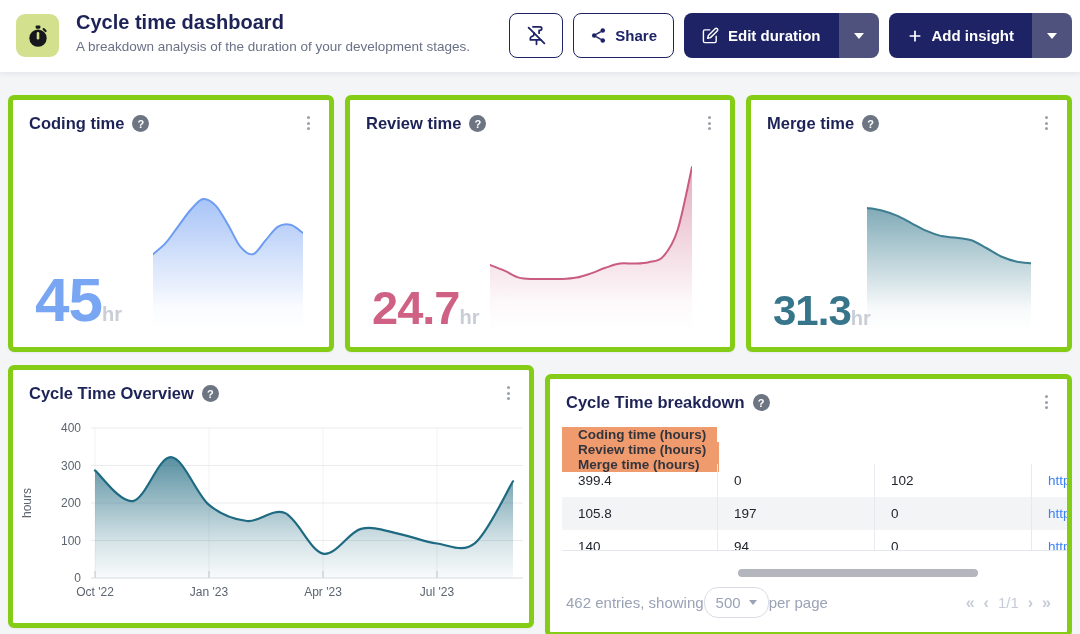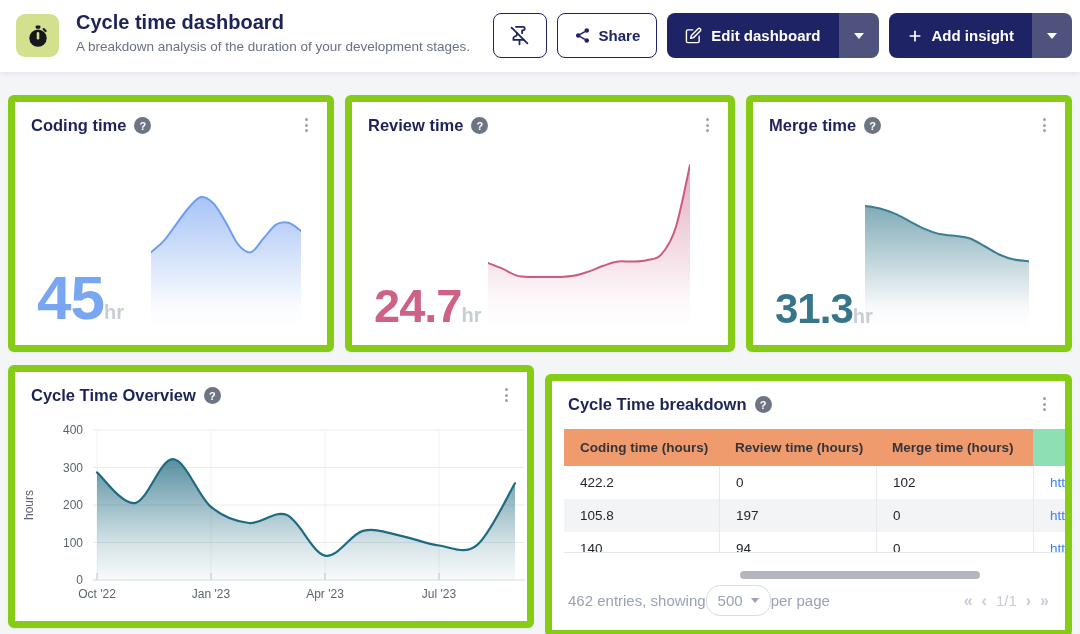--- a/index.html
+++ b/index.html
@@ -22,21 +22,21 @@
   .split { display:flex; align-items:stretch; }
   .btn-dark { background:#1d2364; color:#fff; border:none; border-radius:8px 0 0 8px;
               display:flex; align-items:center; gap:9px; font-size:15px; font-weight:700;
               padding:0 18px; cursor:pointer; }
   .btn-caret { background:#4e527d; border:none; border-radius:0 8px 8px 0; width:40px;
                display:flex; align-items:center; justify-content:center; cursor:pointer; }
   .caret-down { width:0; height:0; border-left:5px solid transparent; border-right:5px solid transparent;
                 border-top:6px solid #fff; }
 
   
-  .card { position:absolute; background:#fff; border:7px solid #84cc16; border-radius:6px;
+  .card { position:absolute; background:#fff; border:5px solid #84cc16; border-radius:6px;
           box-shadow:0 1px 2px rgba(16,24,40,.05); overflow:hidden; }
   #card-coding   { left:8px;   top:95px;  width:326px; height:257px; }
   #card-review   { left:345px; top:95px;  width:390px; height:257px; }
   #card-merge    { left:746px; top:95px;  width:326px; height:257px; }
   #card-overview { left:8px;   top:365px; width:526px; height:263px; }
   #card-breakdown{ left:545px; top:374px; width:527px; height:263px; }
 
   .card-head { position:absolute; left:16px; top:14px; right:40px; display:flex; align-items:center; gap:8px; }
   .card-title { font-size:16.5px; font-weight:700; color:#1d2356; }
   .help { width:17px; height:17px; border-radius:50%; background:#6e7582; color:#fff; font-size:11px;
@@ -56,21 +56,21 @@
   #spark-coding { right:26px; bottom:16px; }
   #spark-review { right:38px; bottom:16px; }
   #spark-merge  { right:36px; bottom:16px; }
 
   #overview-svg { position:absolute; left:2px; top:36px; }
   .tick { fill:#5b6470; font-size:12px; font-family:"Liberation Sans", sans-serif; }
 
   
   .table-wrap { position:absolute; left:12px; right:0; top:48px; height:124px; overflow:hidden;
                 border-bottom:1px solid #e4e7ec; }
-  .t-head { display:flex; height:37px; }
+  .t-head { display:flex; height:37px;flex-direction:column; }
   .t-head .cell { display:flex; align-items:center; padding-left:16px; font-size:13.5px; font-weight:600;
                   color:#33343c; background:#f09b6e; }
   .t-head .cell.link-col { background:#8edfb3; }
   .t-row { display:flex; height:33px; font-size:13.5px; color:#22252e; }
   .t-row.alt { background:#f3f4f6; }
   .t-row .cell { display:flex; align-items:center; padding-left:16px; border-left:1px solid #e7e9ee;
                  white-space:nowrap; overflow:hidden; }
   .t-row .cell:first-child { border-left:none; }
   .t-row .cell.link-col { color:#3b82f6; cursor:pointer; }
   .c1 { width:155px; flex:0 0 auto; } .c2 { width:157px; flex:0 0 auto; }
@@ -124,21 +124,21 @@
       </svg>
       <span>Share</span>
     </button>
 
     <div class="split">
       <button class="btn-dark">
         <svg width="17" height="17" viewBox="0 0 24 24" fill="none" stroke="#ffffff" stroke-width="2" stroke-linecap="round" stroke-linejoin="round">
           <path d="M11 4H4a2 2 0 0 0-2 2v14a2 2 0 0 0 2 2h14a2 2 0 0 0 2-2v-7"></path>
           <path d="M18.5 2.5a2.12 2.12 0 0 1 3 3L12 15l-4 1 1-4Z"></path>
         </svg>
-        <span>Edit dashboard</span>
+        <span>Edit duration</span>
       </button>
       <button class="btn-caret">
         <span class="caret-down"></span>
       </button>
     </div>
 
     <div class="split">
       <button class="btn-dark">
         <svg width="16" height="16" viewBox="0 0 24 24" fill="none" stroke="#ffffff" stroke-width="2.6" stroke-linecap="round">
           <path d="M12 5v14"></path>
@@ -292,21 +292,21 @@
     </div>
 
   <div class="table-wrap">
     <div class="t-head">
       <div class="cell c1">Coding time (hours)</div>
       <div class="cell c2">Review time (hours)</div>
       <div class="cell c3">Merge time (hours)</div>
       <div class="cell c4 link-col"></div>
     </div>
     <div class="t-row">
-      <div class="cell c1">422.2</div>
+      <div class="cell c1">399.4</div>
       <div class="cell c2">0</div>
       <div class="cell c3">102</div>
       <div class="cell c4 link-col">https://</div>
     </div>
     <div class="t-row alt">
       <div class="cell c1">105.8</div>
       <div class="cell c2">197</div>
       <div class="cell c3">0</div>
       <div class="cell c4 link-col">https://</div>
     </div>

